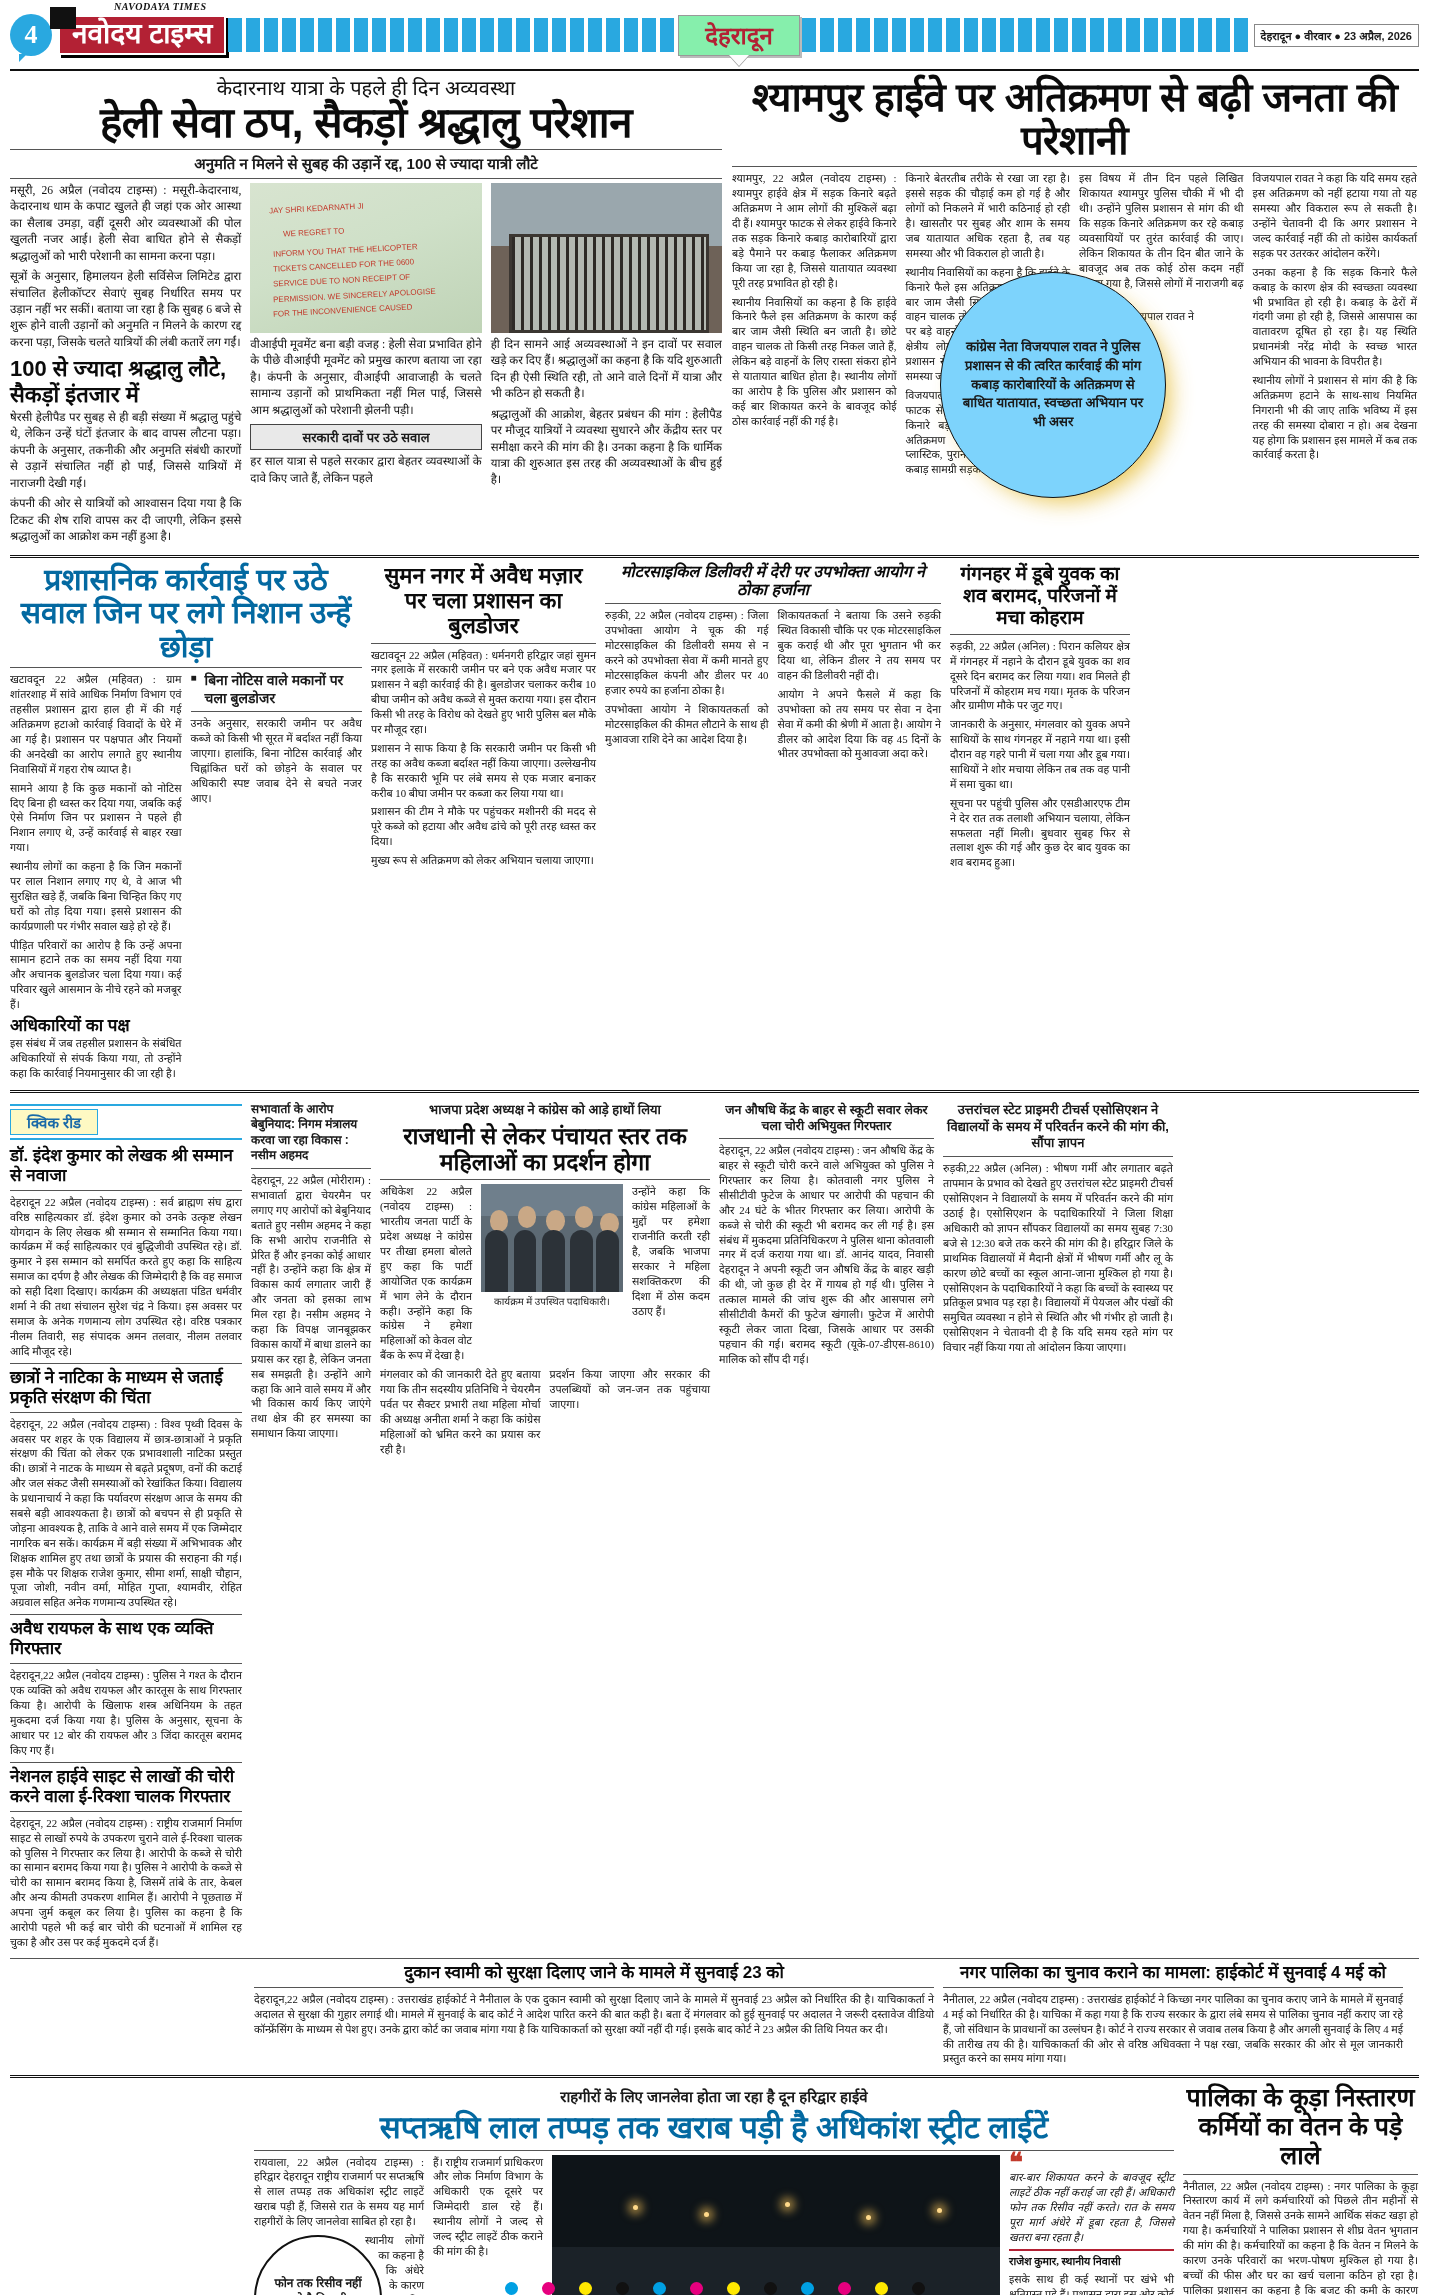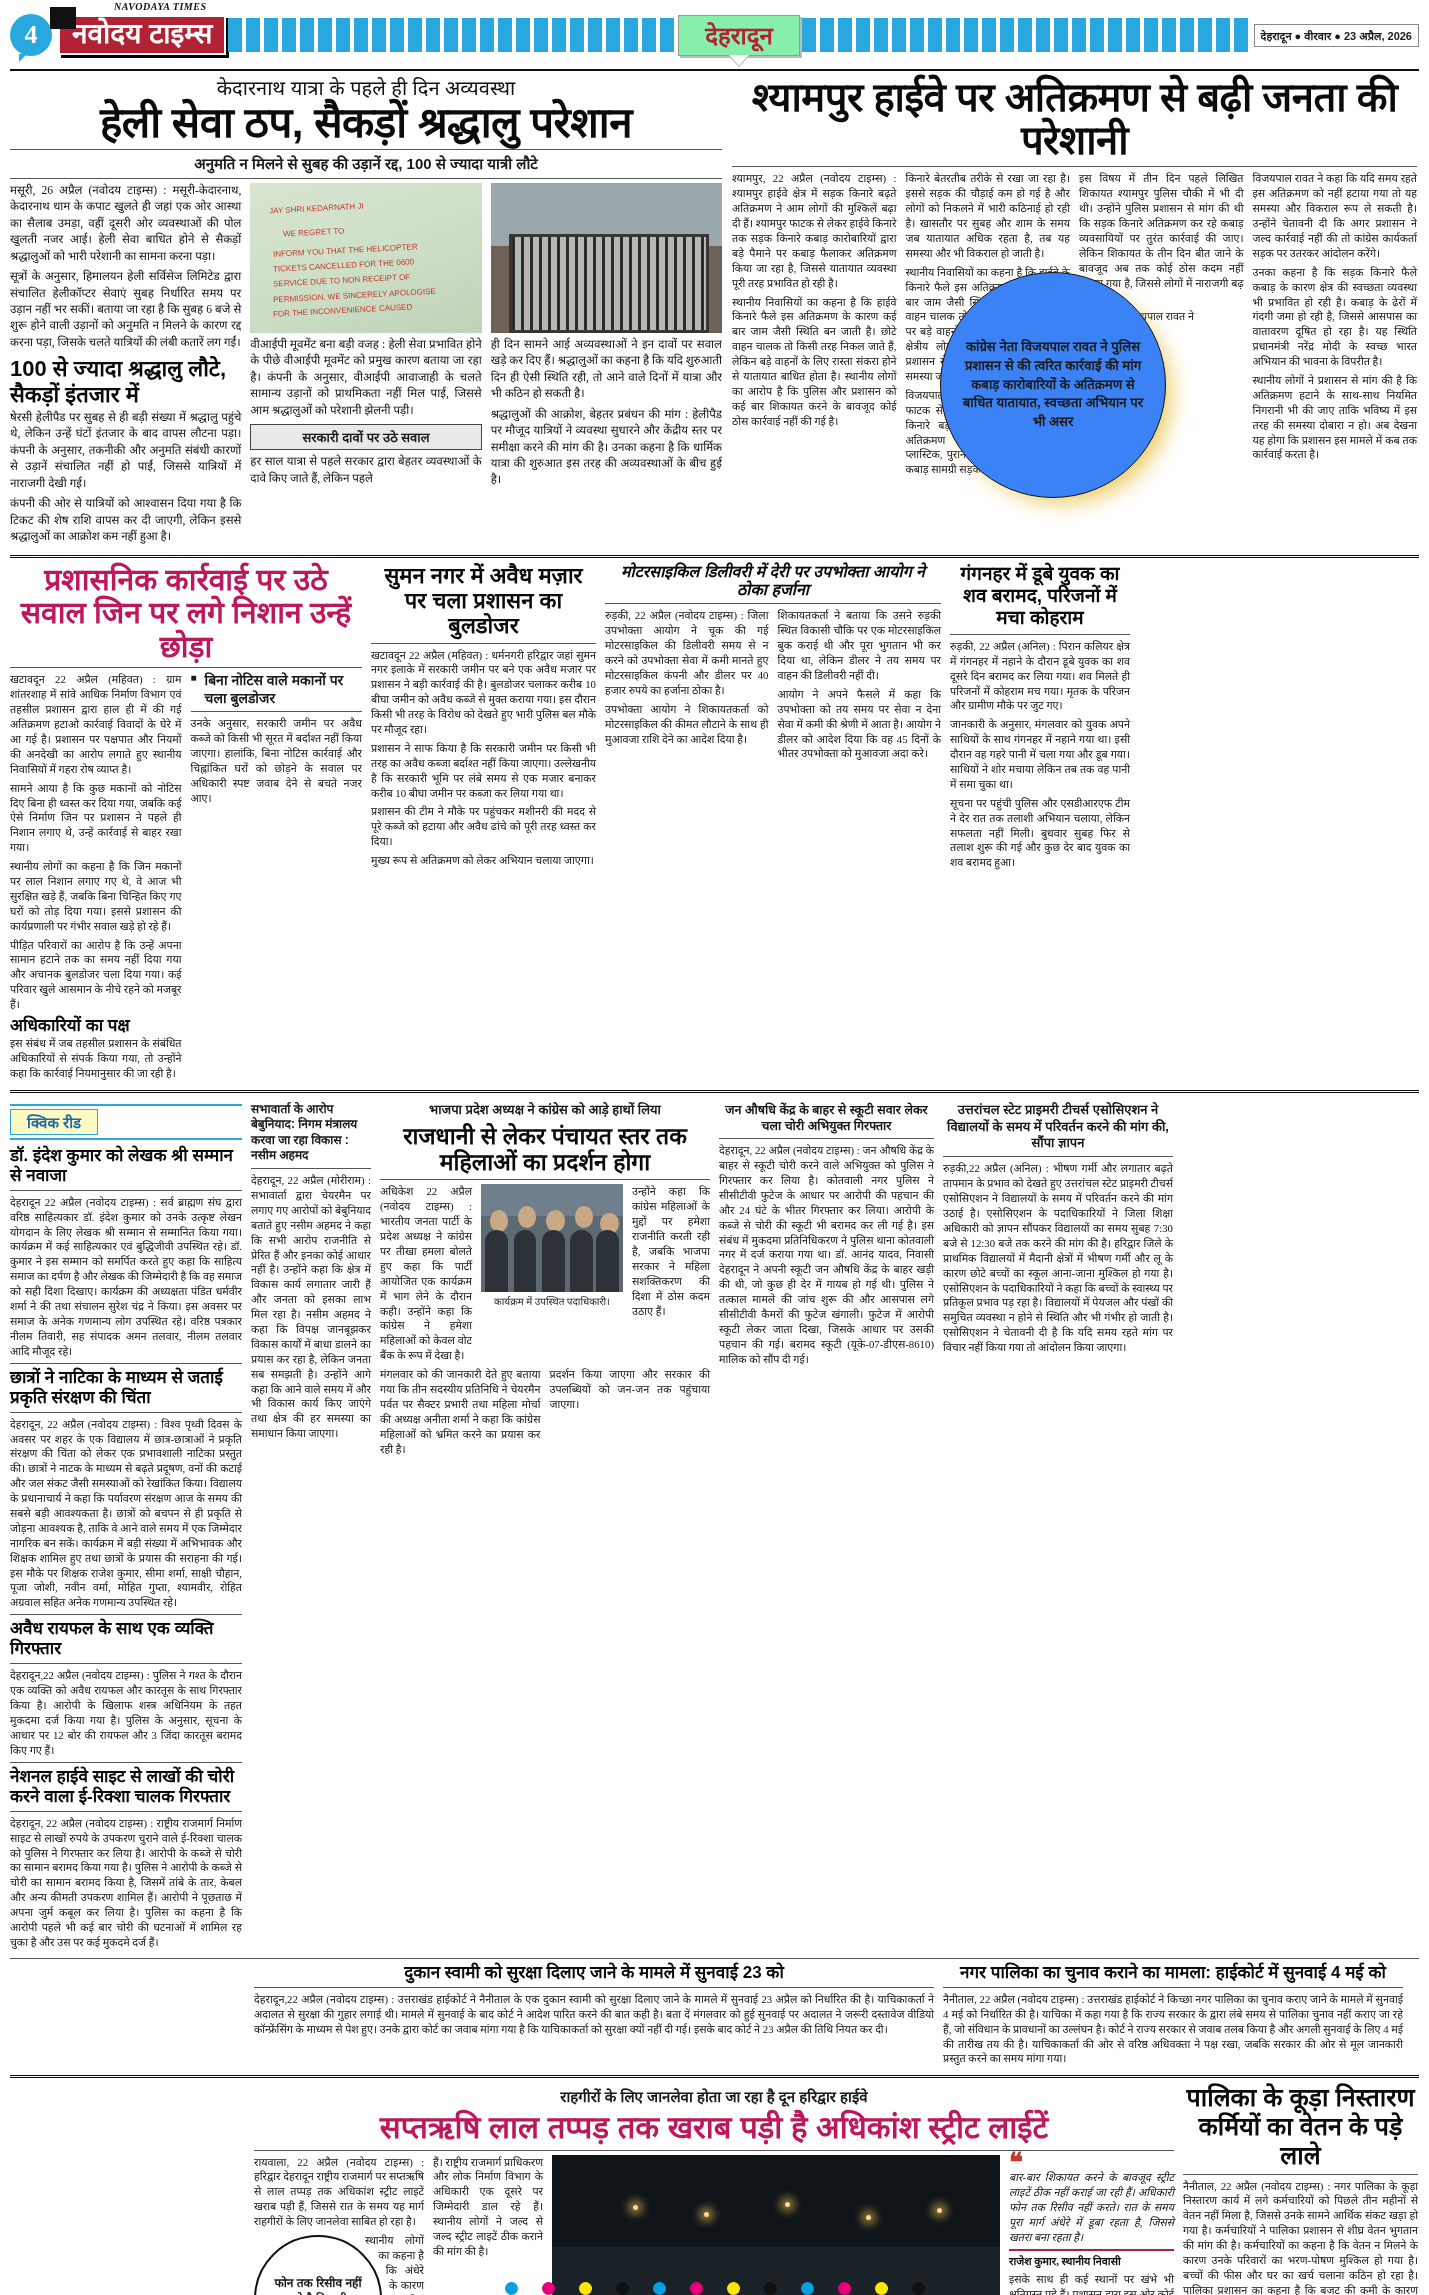--- a/index.html
+++ b/index.html
@@ -68,21 +68,21 @@
 
   .kicker { font-size: 20px; text-align: center; color: #111; line-height: 1.2;
             font-family: "Liberation Sans", sans-serif; }
   h1.head {
     font-family: "Liberation Sans", sans-serif; font-weight: bold;
     font-size: 42px; line-height: 1.08; text-align: center; color: #0b0b0b;
     letter-spacing: -0.5px;
   }
   h2.head2 {
     font-family: "Liberation Sans", sans-serif; font-weight: bold;
-    font-size: 30px; line-height: 1.12; text-align: center; color: #be185d;
+    font-size: 30px; line-height: 1.12; text-align: center; color: #0369a1;
   }
   h3.head3 {
     font-family: "Liberation Sans", sans-serif; font-weight: bold;
     font-size: 22px; line-height: 1.15; text-align: center; color: #0b0b0b;
   }
   h4.head4 {
     font-family: "Liberation Sans", sans-serif; font-weight: bold;
     font-size: 17px; line-height: 1.18; text-align: center; color: #0b0b0b;
   }
   .subhead {
@@ -132,21 +132,21 @@
     background: linear-gradient(180deg,#6f7f8c 0 30%,#5d6a74 30% 100%);
   }
   .photo.meet .p { position:absolute; bottom:0; width:16%; height:58%;
                    background:#2c3238; border-radius:14px 14px 0 0; }
   .photo.meet .h { position:absolute; width:13%; height:20%; border-radius:50%;
                    background:#c9a886; }
 
   
   .circle-callout {
     position: absolute; width: 226px; height: 226px; border-radius: 50%;
-    border: 1.6px solid #111; background: #3b82f6;
+    border: 1.6px solid #111; background: #7dd3fc;
     display: flex; align-items: center; justify-content: center;
     text-align: center; padding: 22px 18px;
     font-family: "Liberation Sans", sans-serif; font-weight: bold;
     font-size: 13.2px; line-height: 1.42; z-index: 5;
     box-shadow: 10px 10px 22px -6px rgba(230,190,60,.85);
   }
 
   
   .boxhead {
     background: #e9e9e9; border: 1px solid #444; font-weight: bold;

